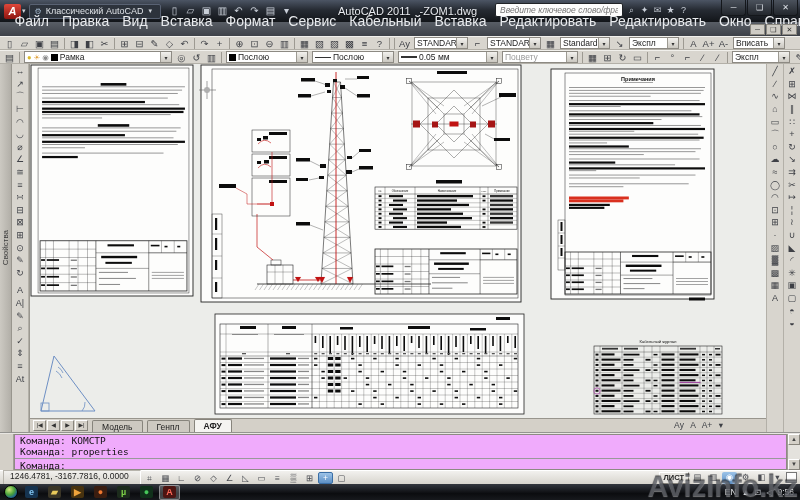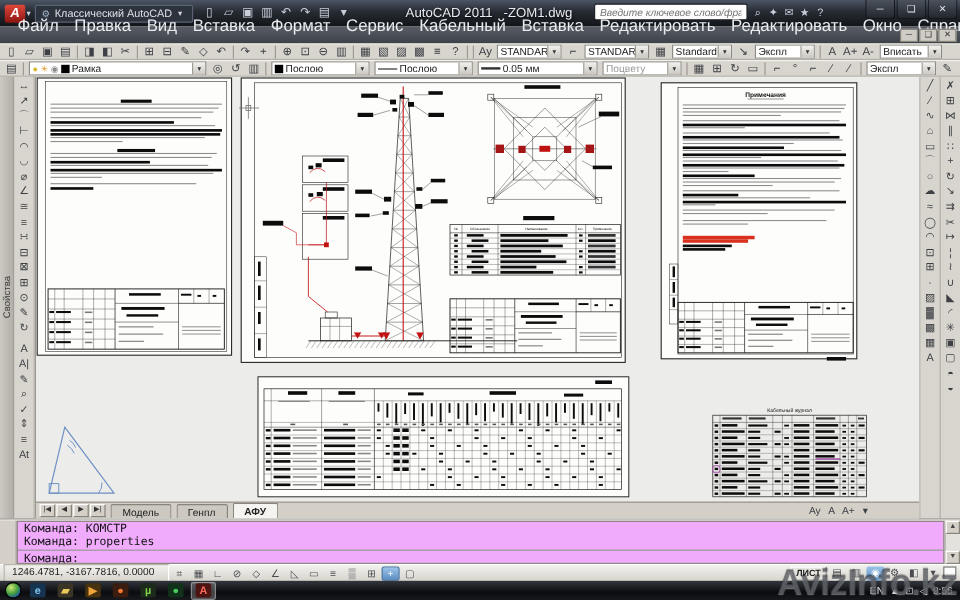--- a/index.html
+++ b/index.html
@@ -233,21 +233,21 @@
       <span class="dd" style="width: 82px;">
         <span class="ltline"></span>
         <span class="ddtxt">Послою</span>
         <span class="ddarrow">▾</span>
       </span>
       <span class="dd" style="width: 100px;">
         <span class="ltline" style="height: 2px;"></span>
         <span class="ddtxt">0.05 мм</span>
         <span class="ddarrow">▾</span>
       </span>
-      <span class="dd" style="width: 66px;">
+      <span class="dd" style="width: 76px;">
         <span class="ddtxt gray">Поцвету</span>
         <span class="ddarrow">▾</span>
       </span>
       <span class="tsep"></span>
       <span class="tbi">▦</span>
       <span class="tbi">⊞</span>
       <span class="tbi">↻</span>
       <span class="tbi">▭</span>
       <span class="tsep"></span>
       <span class="tbi">⌐</span>

